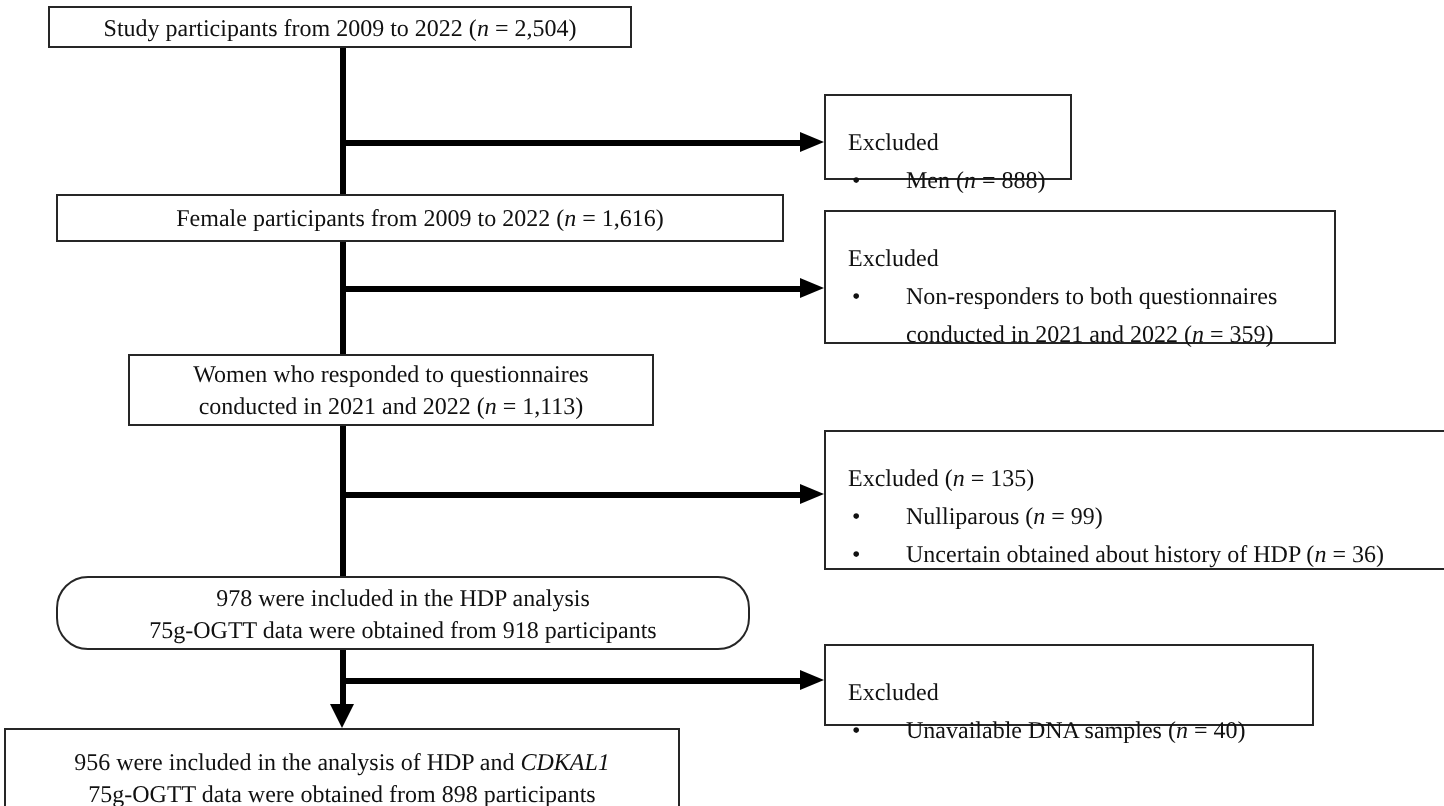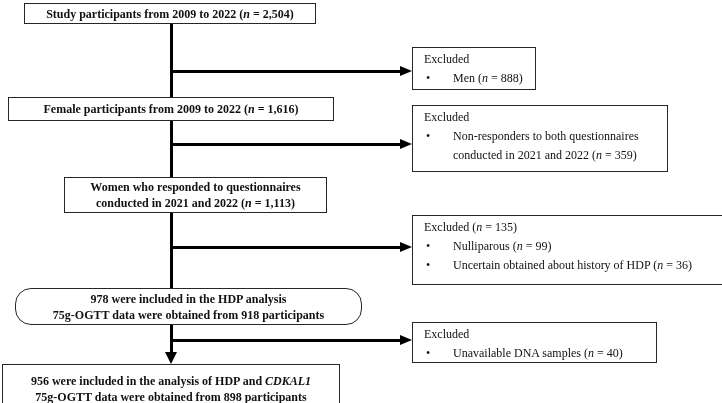--- a/index.html
+++ b/index.html
@@ -24,24 +24,23 @@
     box-sizing:border-box;
     font-size:12px;
   }
   .main-box{
     display:flex;
     flex-direction:column;
     justify-content:center;
     text-align:center;
     line-height:16px;
     z-index:2;
-    font-weight:bold;
   }
   .exc-box{
-    padding:2px 7px 0 11px;
+    padding:14px 7px 0 11px;
     line-height:19px;
     z-index:2;
   }
   .bullet-row{display:flex;}
   .marker{flex:0 0 29px;width:29px;padding-left:2px;box-sizing:border-box;}
   .bullet-content{flex:1 1 auto;}
   .it{font-style:italic;}
   .vline{position:absolute;left:170px;width:3px;background:var(--line);z-index:1;}
   .hline{position:absolute;height:3px;background:var(--line);z-index:1;}
   .arrow-right{
@@ -79,30 +78,30 @@
   <div class="hline" style="left:171px;top:246px;width:230px;"></div>
   <div class="arrow-right" style="left:400px;top:242px;"></div>
 
   <div class="hline" style="left:171px;top:339px;width:230px;"></div>
   <div class="arrow-right" style="left:400px;top:335px;"></div>
 
   <div class="box main-box" style="left:24px;top:3px;width:292px;height:21px;">
     <div><span>Study participants from 2009 to 2022 (</span><span class="it">n</span><span> = 2,504)</span></div>
   </div>
 
-  <div class="box main-box" style="left:8px;top:97px;width:326px;height:24px;">
+  <div class="box main-box" style="left:28px;top:97px;width:364px;height:24px;">
     <div><span>Female participants from 2009 to 2022 (</span><span class="it">n</span><span> = 1,616)</span></div>
   </div>
 
   <div class="box main-box" style="left:40px;top:177px;width:263px;height:36px;margin-left:24px;">
     <div><span>Women who responded to questionnaires</span></div>
     <div><span>conducted in 2021 and 2022 (</span><span class="it">n</span><span> = 1,113)</span></div>
   </div>
 
-  <div class="box main-box" style="left:15px;top:288px;width:347px;height:37px;border-radius:16px;">
+  <div class="box main-box" style="left:28px;top:288px;width:347px;height:37px;border-radius:16px;">
     <div><span>978 were included in the HDP analysis</span></div>
     <div><span>75g-OGTT data were obtained from 918 participants</span></div>
   </div>
 
   <div class="box main-box" style="left:2px;top:364px;width:338px;height:49px;">
     <div><span>956 were included in the analysis of HDP and </span><span class="it">CDKAL1</span></div>
     <div><span>75g-OGTT data were obtained from 898 participants</span></div>
   </div>
 
   <div class="box exc-box" style="left:412px;top:47px;width:124px;height:43px;">

